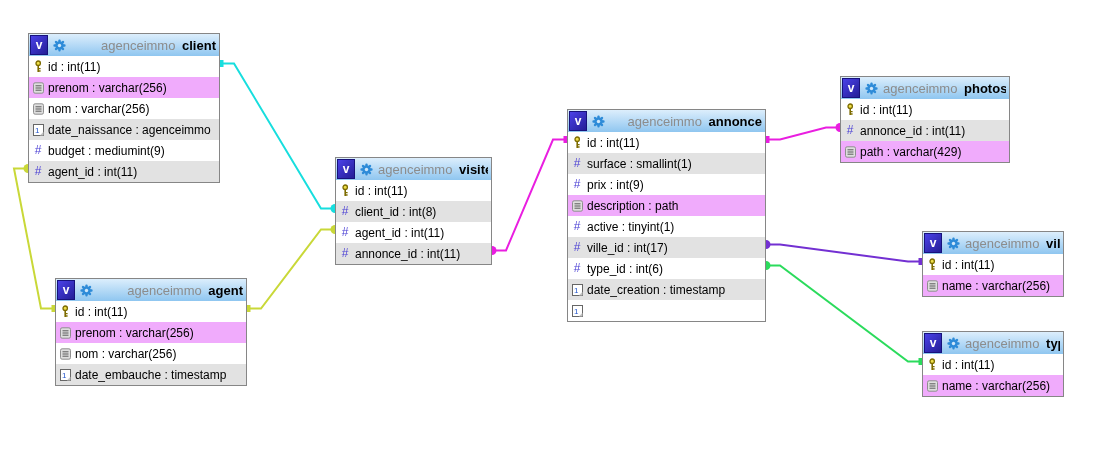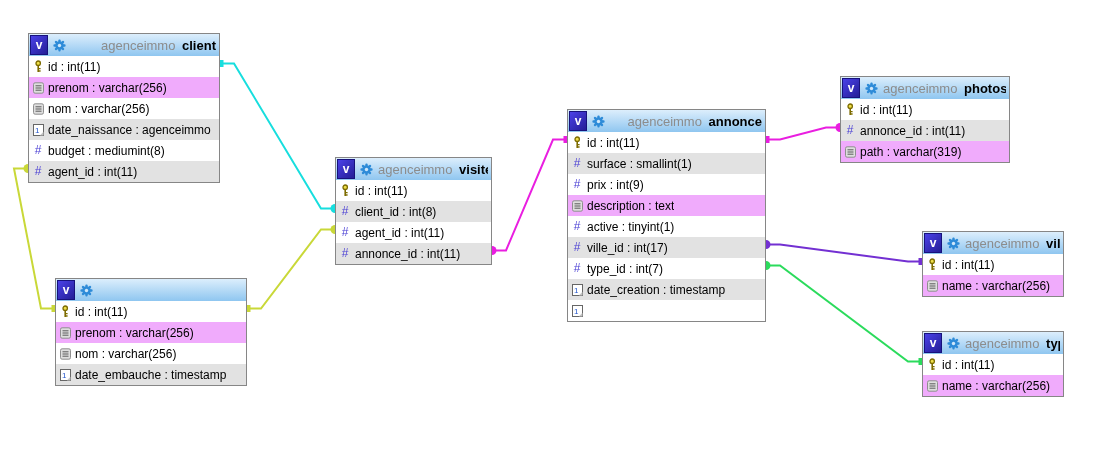--- a/index.html
+++ b/index.html
@@ -154,21 +154,21 @@
               <text x="2" y="8.6" font-size="8" fill="#2255cc" font-family="Liberation Sans, sans-serif">1</text>
               <path d="M6.8 11.5 L10.5 11.5 L10.5 7.8 Z" fill="#c4c4c4"></path>
             </svg>
           </span>
           <span class="field-label">date_naissance : agenceimmo</span>
         </div>
         <div class="field-row bg-white">
           <span class="ficon">
             <span class="hash">#</span>
           </span>
-          <span class="field-label">budget : mediumint(8)</span>
+          <span class="field-label">budget : mediumint(9)</span>
         </div>
         <div class="field-row bg-gray">
           <span class="ficon">
             <span class="hash">#</span>
           </span>
           <span class="field-label">agent_id : int(11)</span>
         </div>
       </div>
   </div>
     <div class="table-card" style="left: 55px; top: 278px; width: 190px;">
@@ -178,20 +178,23 @@
         <svg width="13" height="13" viewBox="0 0 16 16">
           <g fill="#2e8bd8">
             <rect x="6.6" y="0.5" width="2.8" height="15" rx="1.2"></rect>
             <rect x="6.6" y="0.5" width="2.8" height="15" rx="1.2" transform="rotate(45 8 8)"></rect>
             <rect x="6.6" y="0.5" width="2.8" height="15" rx="1.2" transform="rotate(90 8 8)"></rect>
             <rect x="6.6" y="0.5" width="2.8" height="15" rx="1.2" transform="rotate(135 8 8)"></rect>
             <circle cx="8" cy="8" r="5.2"></circle>
           </g>
           <circle cx="8" cy="8" r="2.1" fill="#cfe7fa"></circle>
         </svg>
+      </span>
+      <span class="table-title">
+        <span class="dbname">agenceimmo </span><span class="tname">agent</span>
       </span>
     </div>
     <div>
         <div class="field-row bg-white">
           <span class="ficon">
             <svg width="11" height="13" viewBox="0 0 11 13">
               <circle cx="5.2" cy="3.2" r="2.2" fill="#f0e04a" stroke="#7d6c00" stroke-width="1.3"></circle>
               <path d="M5.2 5.4 L5.2 12" stroke="#7d6c00" stroke-width="1.6"></path>
               <path d="M5.2 8.7 h2.4 M5.2 11 h2.4" stroke="#7d6c00" stroke-width="1.3"></path>
             </svg>
@@ -320,39 +323,39 @@
           </span>
           <span class="field-label">prix : int(9)</span>
         </div>
         <div class="field-row bg-pink">
           <span class="ficon">
             <svg width="11" height="12" viewBox="0 0 11 12">
               <rect x="0.5" y="0.8" width="10" height="10.4" rx="1.6" fill="#dedede" stroke="#8f8f8f"></rect>
               <path d="M2.5 3.8 h6 M2.5 6 h6 M2.5 8.2 h6" stroke="#5a5a5a" stroke-width="1"></path>
             </svg>
           </span>
-          <span class="field-label">description : text</span>
+          <span class="field-label">description : path</span>
         </div>
         <div class="field-row bg-white">
           <span class="ficon">
             <span class="hash">#</span>
           </span>
           <span class="field-label">active : tinyint(1)</span>
         </div>
         <div class="field-row bg-gray">
           <span class="ficon">
             <span class="hash">#</span>
           </span>
           <span class="field-label">ville_id : int(17)</span>
         </div>
         <div class="field-row bg-white">
           <span class="ficon">
             <span class="hash">#</span>
           </span>
-          <span class="field-label">type_id : int(7)</span>
+          <span class="field-label">type_id : int(6)</span>
         </div>
         <div class="field-row bg-gray">
           <span class="ficon">
             <svg width="11" height="12" viewBox="0 0 11 12">
               <rect x="0.5" y="0.5" width="10" height="11" fill="#ffffff" stroke="#666666"></rect>
               <text x="2" y="8.6" font-size="8" fill="#2255cc" font-family="Liberation Sans, sans-serif">1</text>
               <path d="M6.8 11.5 L10.5 11.5 L10.5 7.8 Z" fill="#c4c4c4"></path>
             </svg>
           </span>
           <span class="field-label">date_creation : timestamp</span>
@@ -404,21 +407,21 @@
           </span>
           <span class="field-label">annonce_id : int(11)</span>
         </div>
         <div class="field-row bg-pink">
           <span class="ficon">
             <svg width="11" height="12" viewBox="0 0 11 12">
               <rect x="0.5" y="0.8" width="10" height="10.4" rx="1.6" fill="#dedede" stroke="#8f8f8f"></rect>
               <path d="M2.5 3.8 h6 M2.5 6 h6 M2.5 8.2 h6" stroke="#5a5a5a" stroke-width="1"></path>
             </svg>
           </span>
-          <span class="field-label">path : varchar(319)</span>
+          <span class="field-label">path : varchar(429)</span>
         </div>
       </div>
   </div>
     <div class="table-card" style="left: 922px; top: 231px; width: 140px;">
     <div class="table-header">
       <span class="v-badge">v</span>
       <span class="gear-wrap">
         <svg width="13" height="13" viewBox="0 0 16 16">
           <g fill="#2e8bd8">
             <rect x="6.6" y="0.5" width="2.8" height="15" rx="1.2"></rect>

